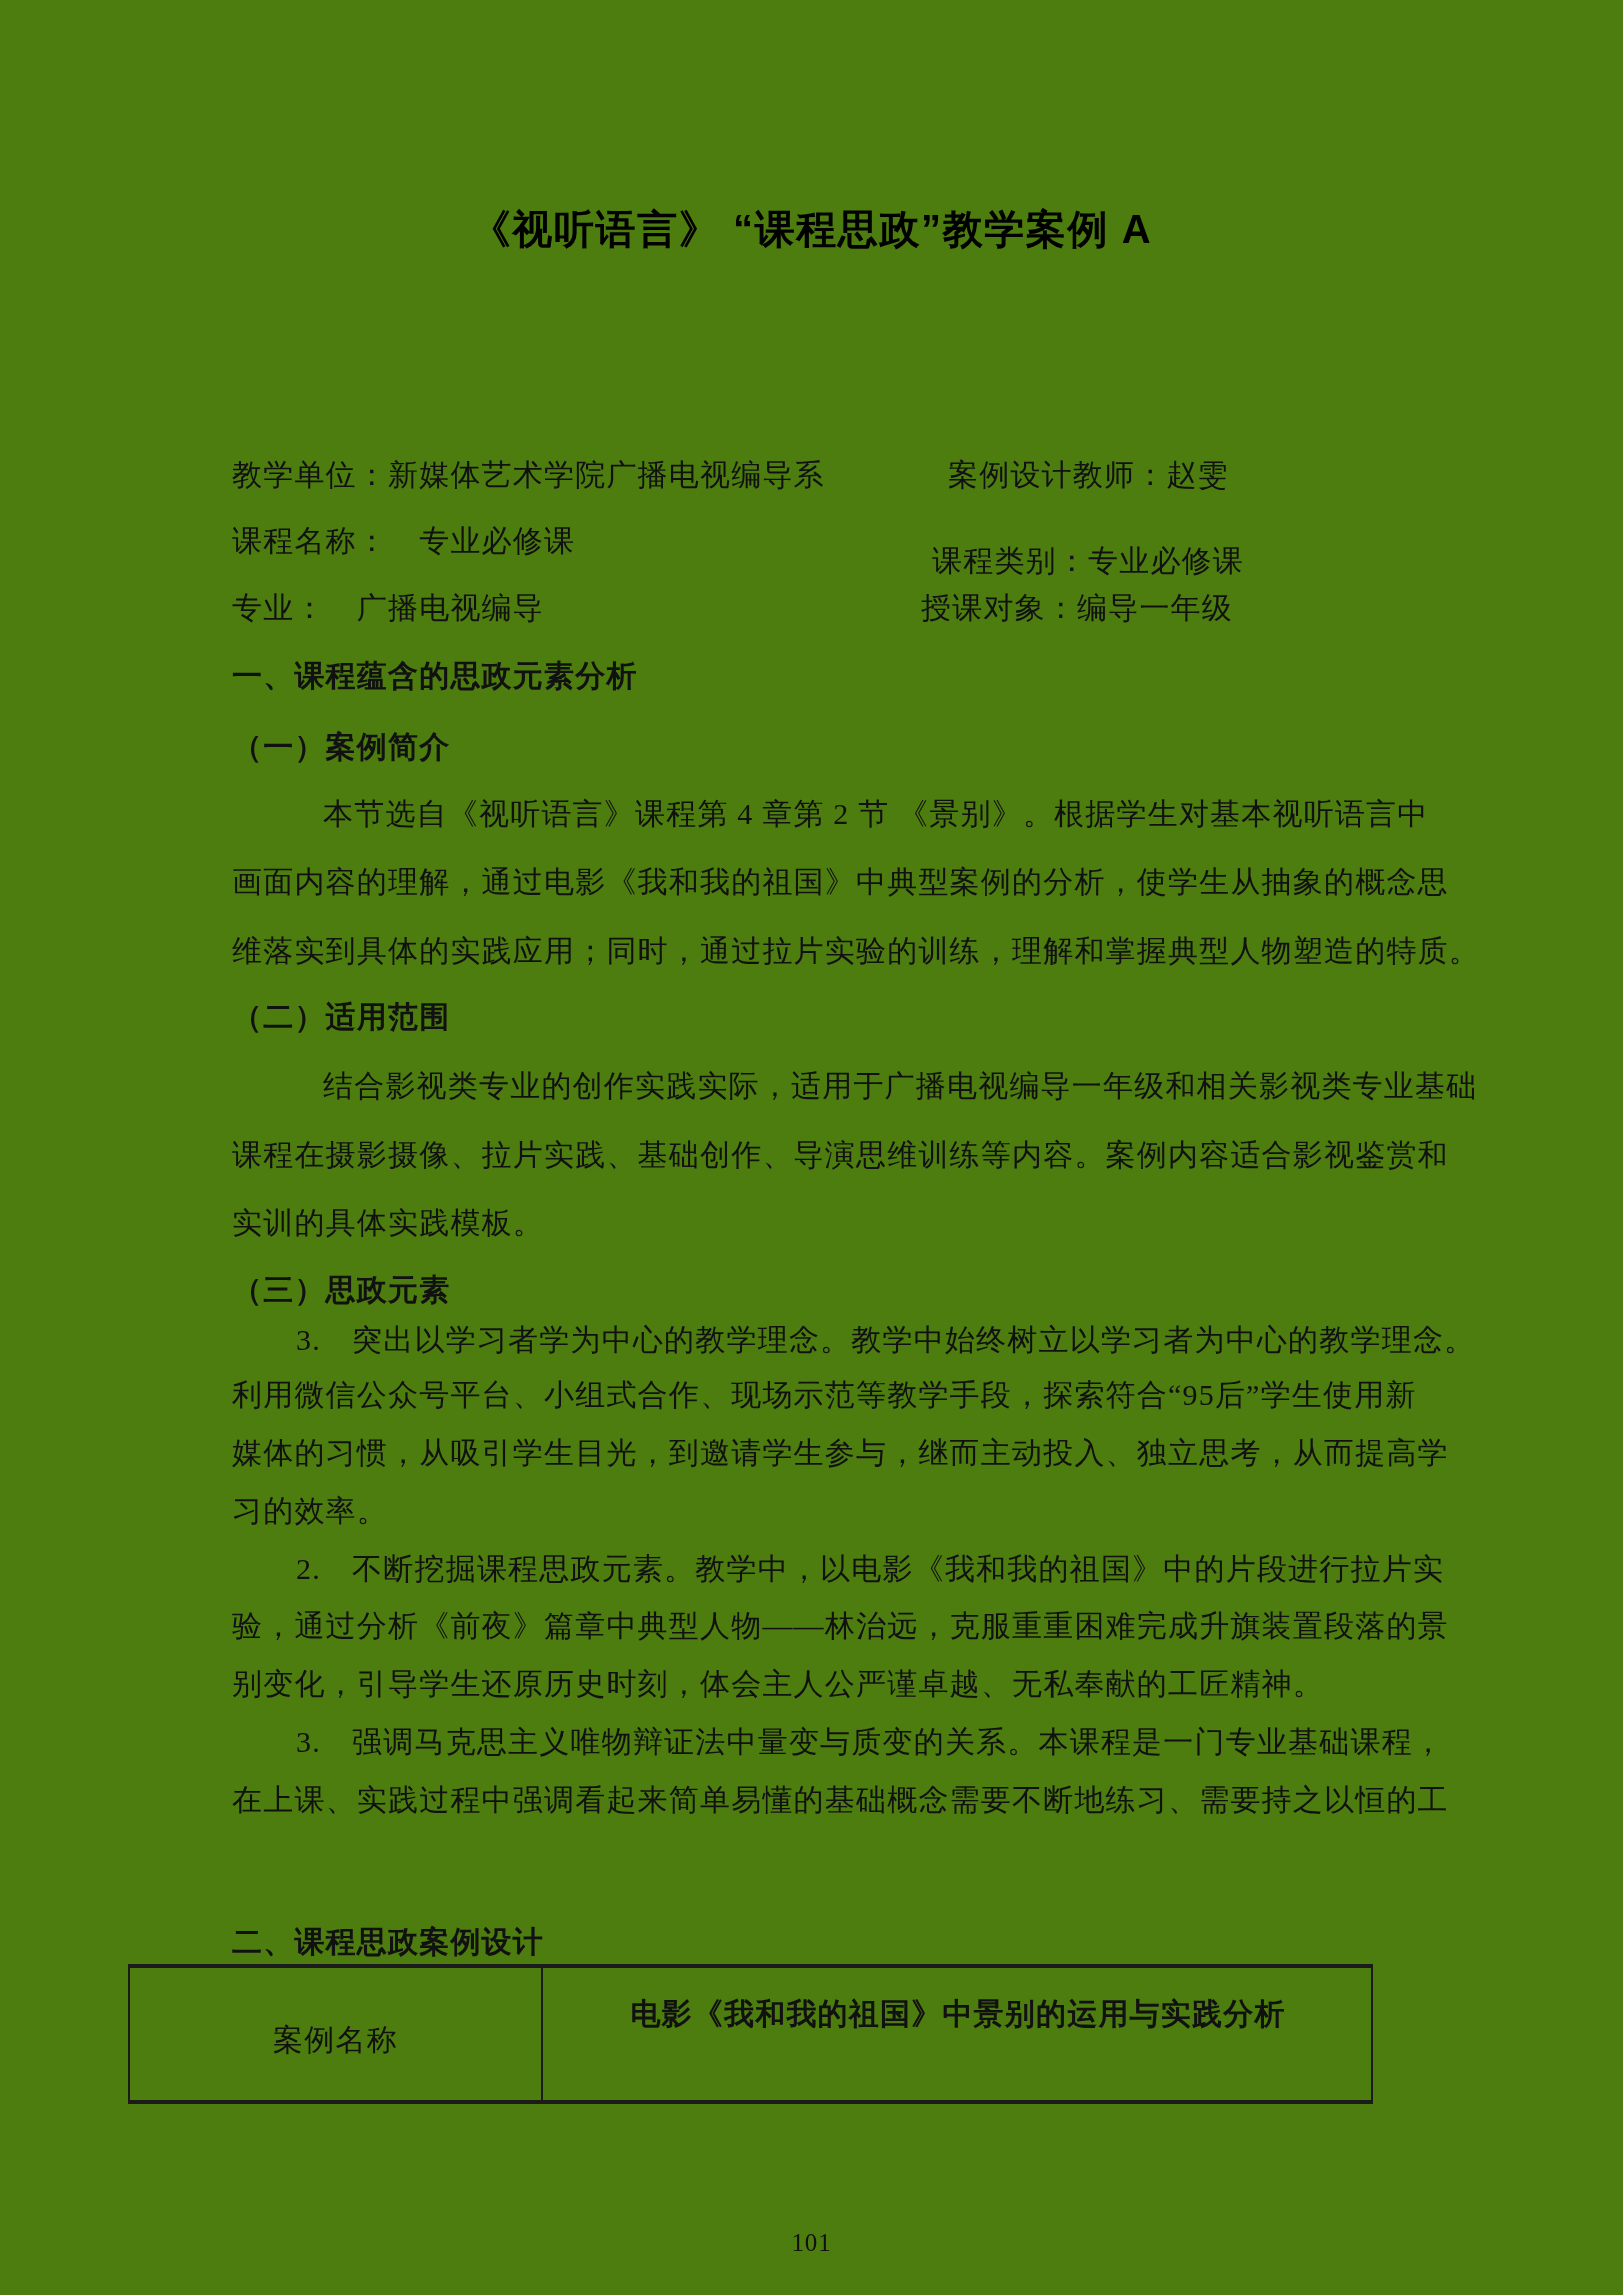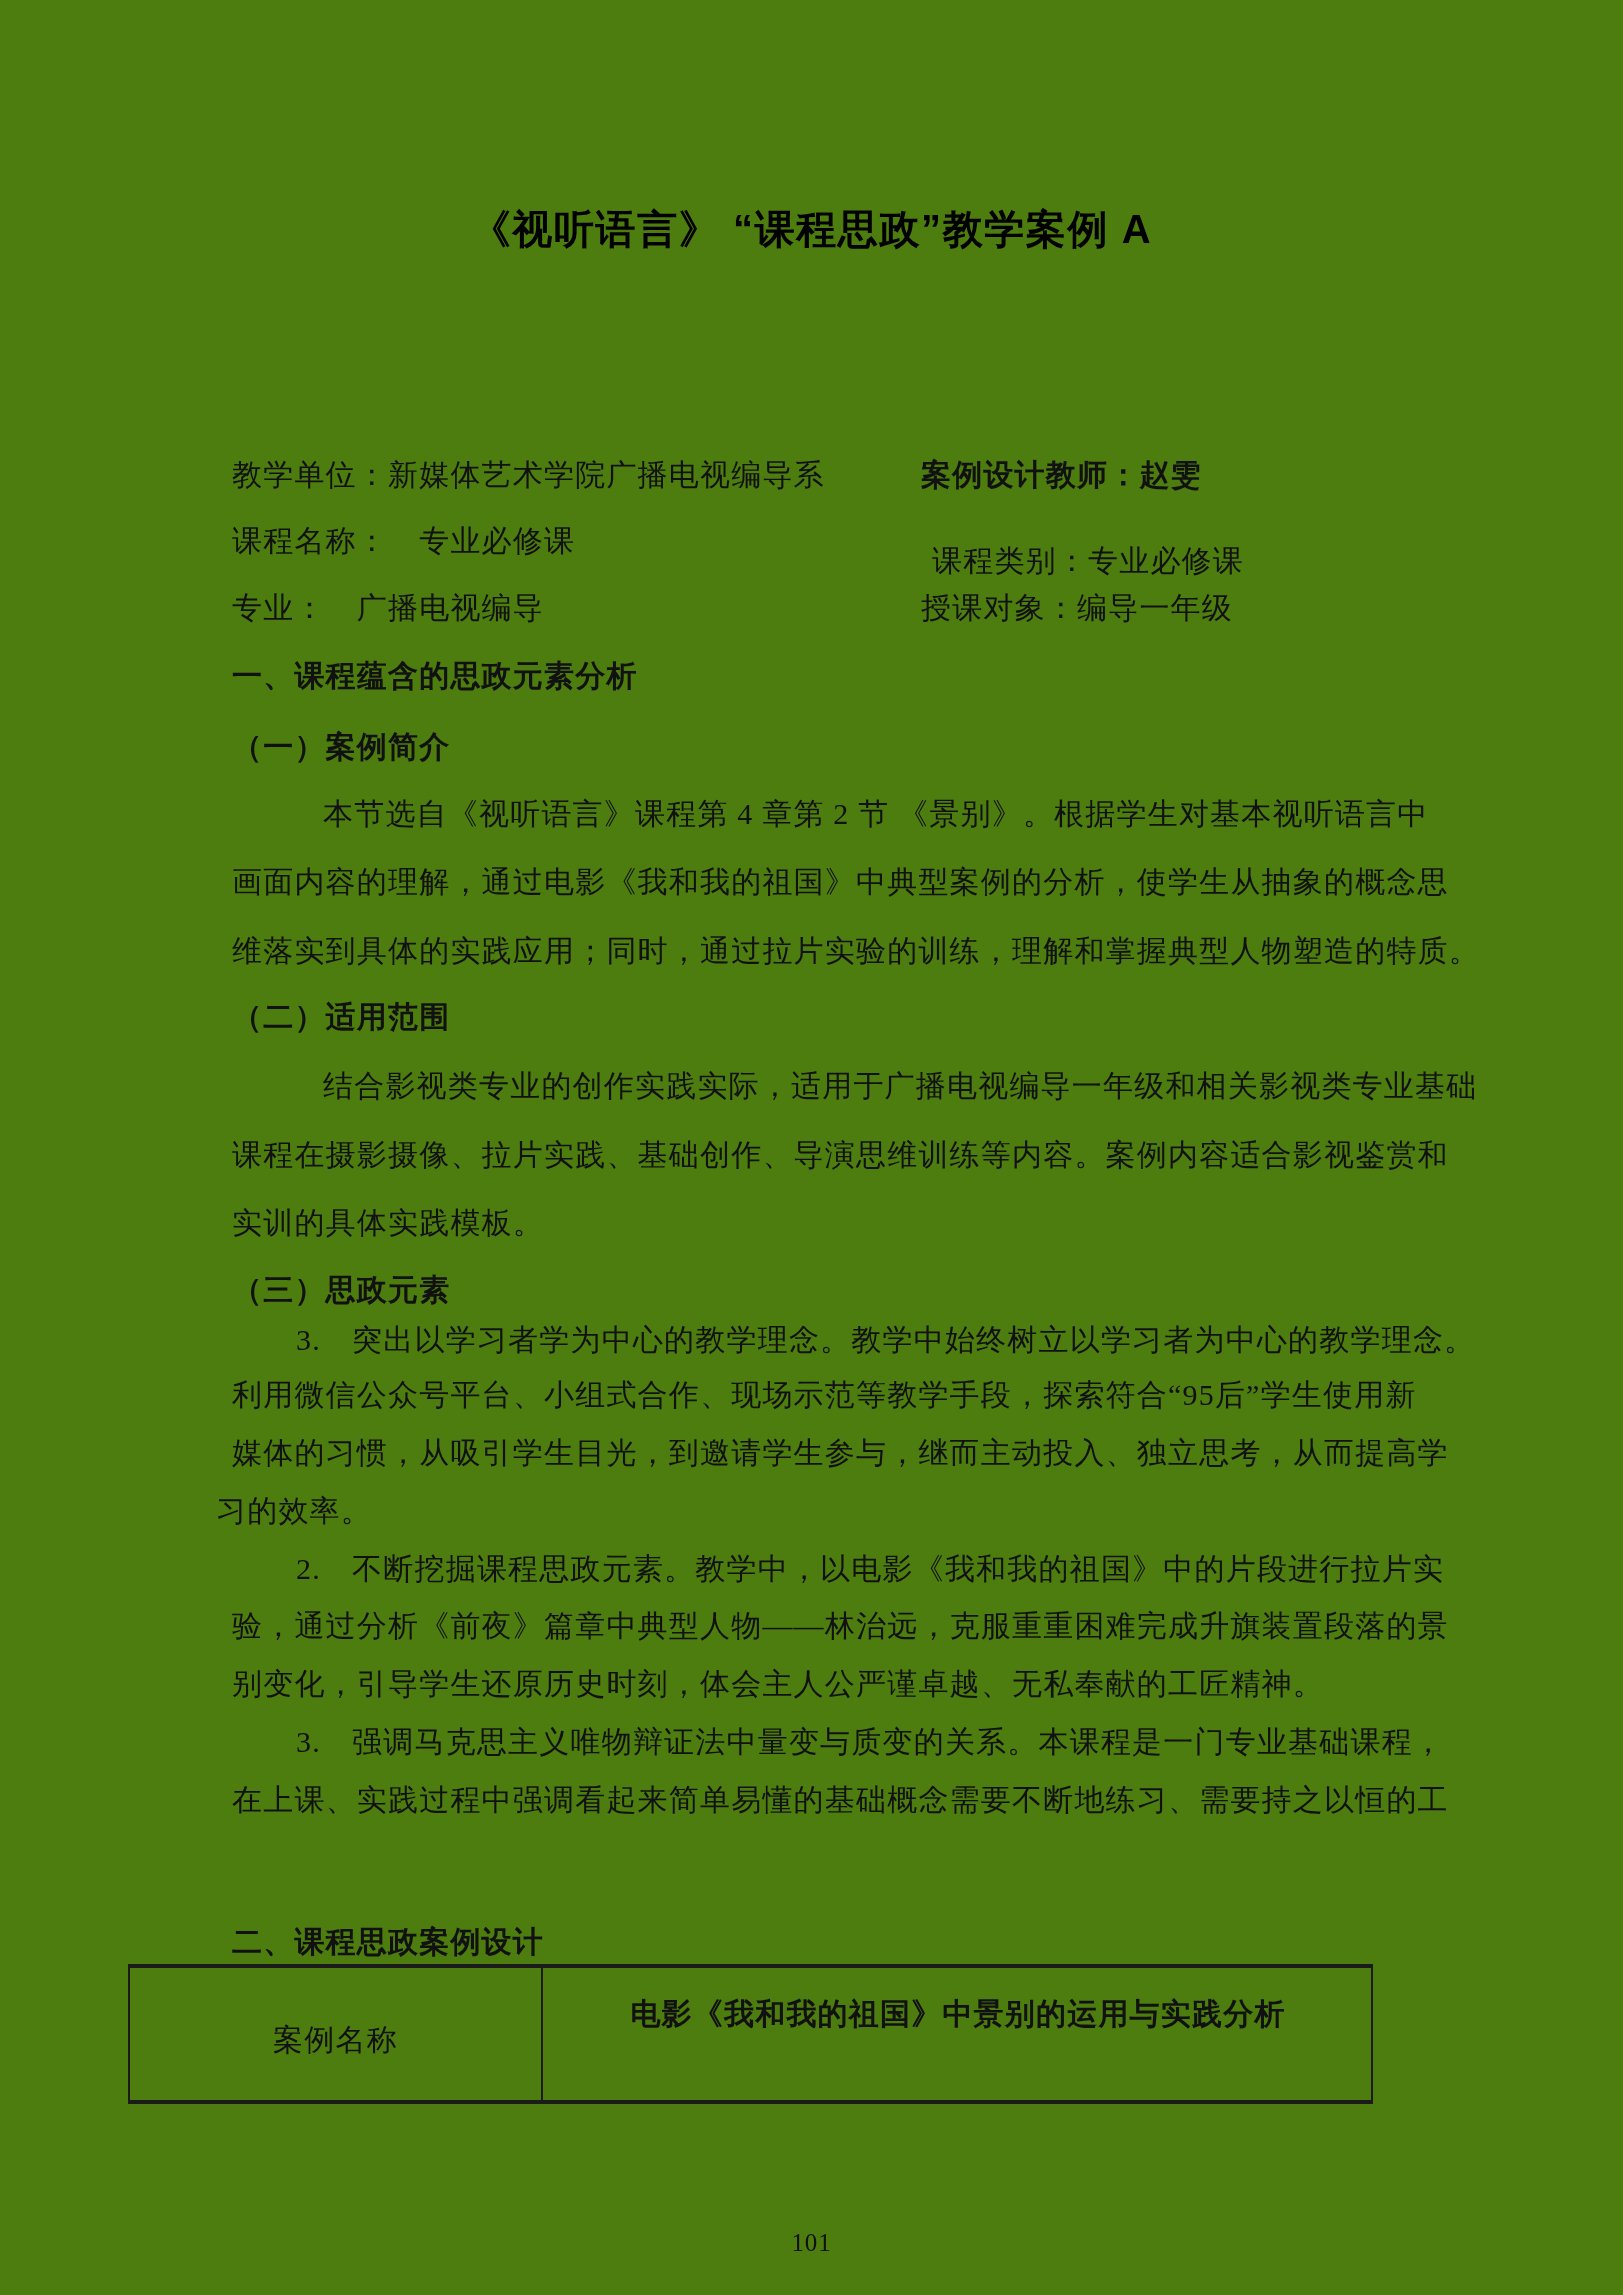--- a/index.html
+++ b/index.html
@@ -67,21 +67,21 @@
   }
 </style>
 </head>
 <body>
 
 <div class="page">
 
   <div class="title">《视听语言》 “课程思政”教学案例 A</div>
 
   <div class="line" style="left:232px; top:456px;">教学单位：新媒体艺术学院广播电视编导系</div>
-  <div class="line" style="left:921px; top:456px;font-weight:bold;">案例设计教师：赵雯</div>
+  <div class="line" style="left:948px; top:456px;">案例设计教师：赵雯</div>
   <div class="line" style="left:232px; top:522px;">课程名称：　专业必修课</div>
   <div class="line" style="left:921px; top:542px;margin-left:11px;">课程类别：专业必修课</div>
   <div class="line" style="left:232px; top:589px;">专业：　广播电视编导</div>
   <div class="line" style="left:921px; top:589px;">授课对象：编导一年级</div>
 
   <div class="line bold" style="left:232px; top:659px;font-family:Liberation Mono, monospace;">一、课程蕴含的思政元素分析</div>
 
   <div class="line bold" style="left:232px; top:728px;">（一）案例简介</div>
   <div class="line" style="left:323px; top:795px;">本节选自《视听语言》课程第 4 章第 2 节 《景别》。根据学生对基本视听语言中</div>
   <div class="line" style="left:232px; top:863px;">画面内容的理解，通过电影《我和我的祖国》中典型案例的分析，使学生从抽象的概念思</div>
@@ -90,21 +90,21 @@
   <div class="line bold" style="left:232px; top:998px;">（二）适用范围</div>
   <div class="line" style="left:323px; top:1067px;">结合影视类专业的创作实践实际，适用于广播电视编导一年级和相关影视类专业基础</div>
   <div class="line" style="left:232px; top:1136px;">课程在摄影摄像、拉片实践、基础创作、导演思维训练等内容。案例内容适合影视鉴赏和</div>
   <div class="line" style="left:232px; top:1204px;">实训的具体实践模板。</div>
 
   <div class="line bold" style="left:232px; top:1271px;">（三）思政元素</div>
 
   <div class="line" style="left:296px; top:1321px;">3.　突出以学习者学为中心的教学理念。教学中始终树立以学习者为中心的教学理念。</div>
   <div class="line" style="left:232px; top:1376px;">利用微信公众号平台、小组式合作、现场示范等教学手段，探索符合“95后”学生使用新</div>
   <div class="line" style="left:232px; top:1434px;">媒体的习惯，从吸引学生目光，到邀请学生参与，继而主动投入、独立思考，从而提高学</div>
-  <div class="line" style="left:216px; top:1492px;">习的效率。</div>
+  <div class="line" style="left:232px; top:1492px;">习的效率。</div>
 
   <div class="line" style="left:296px; top:1550px;">2.　不断挖掘课程思政元素。教学中，以电影《我和我的祖国》中的片段进行拉片实</div>
   <div class="line" style="left:232px; top:1607px;">验，通过分析《前夜》篇章中典型人物——林治远，克服重重困难完成升旗装置段落的景</div>
   <div class="line" style="left:232px; top:1665px;">别变化，引导学生还原历史时刻，体会主人公严谨卓越、无私奉献的工匠精神。</div>
 
   <div class="line" style="left:296px; top:1723px;">3.　强调马克思主义唯物辩证法中量变与质变的关系。本课程是一门专业基础课程，</div>
   <div class="line" style="left:232px; top:1781px;">在上课、实践过程中强调看起来简单易懂的基础概念需要不断地练习、需要持之以恒的工</div>
 
   <div class="line bold" style="left:232px; top:1923px;">二、课程思政案例设计</div>
 

